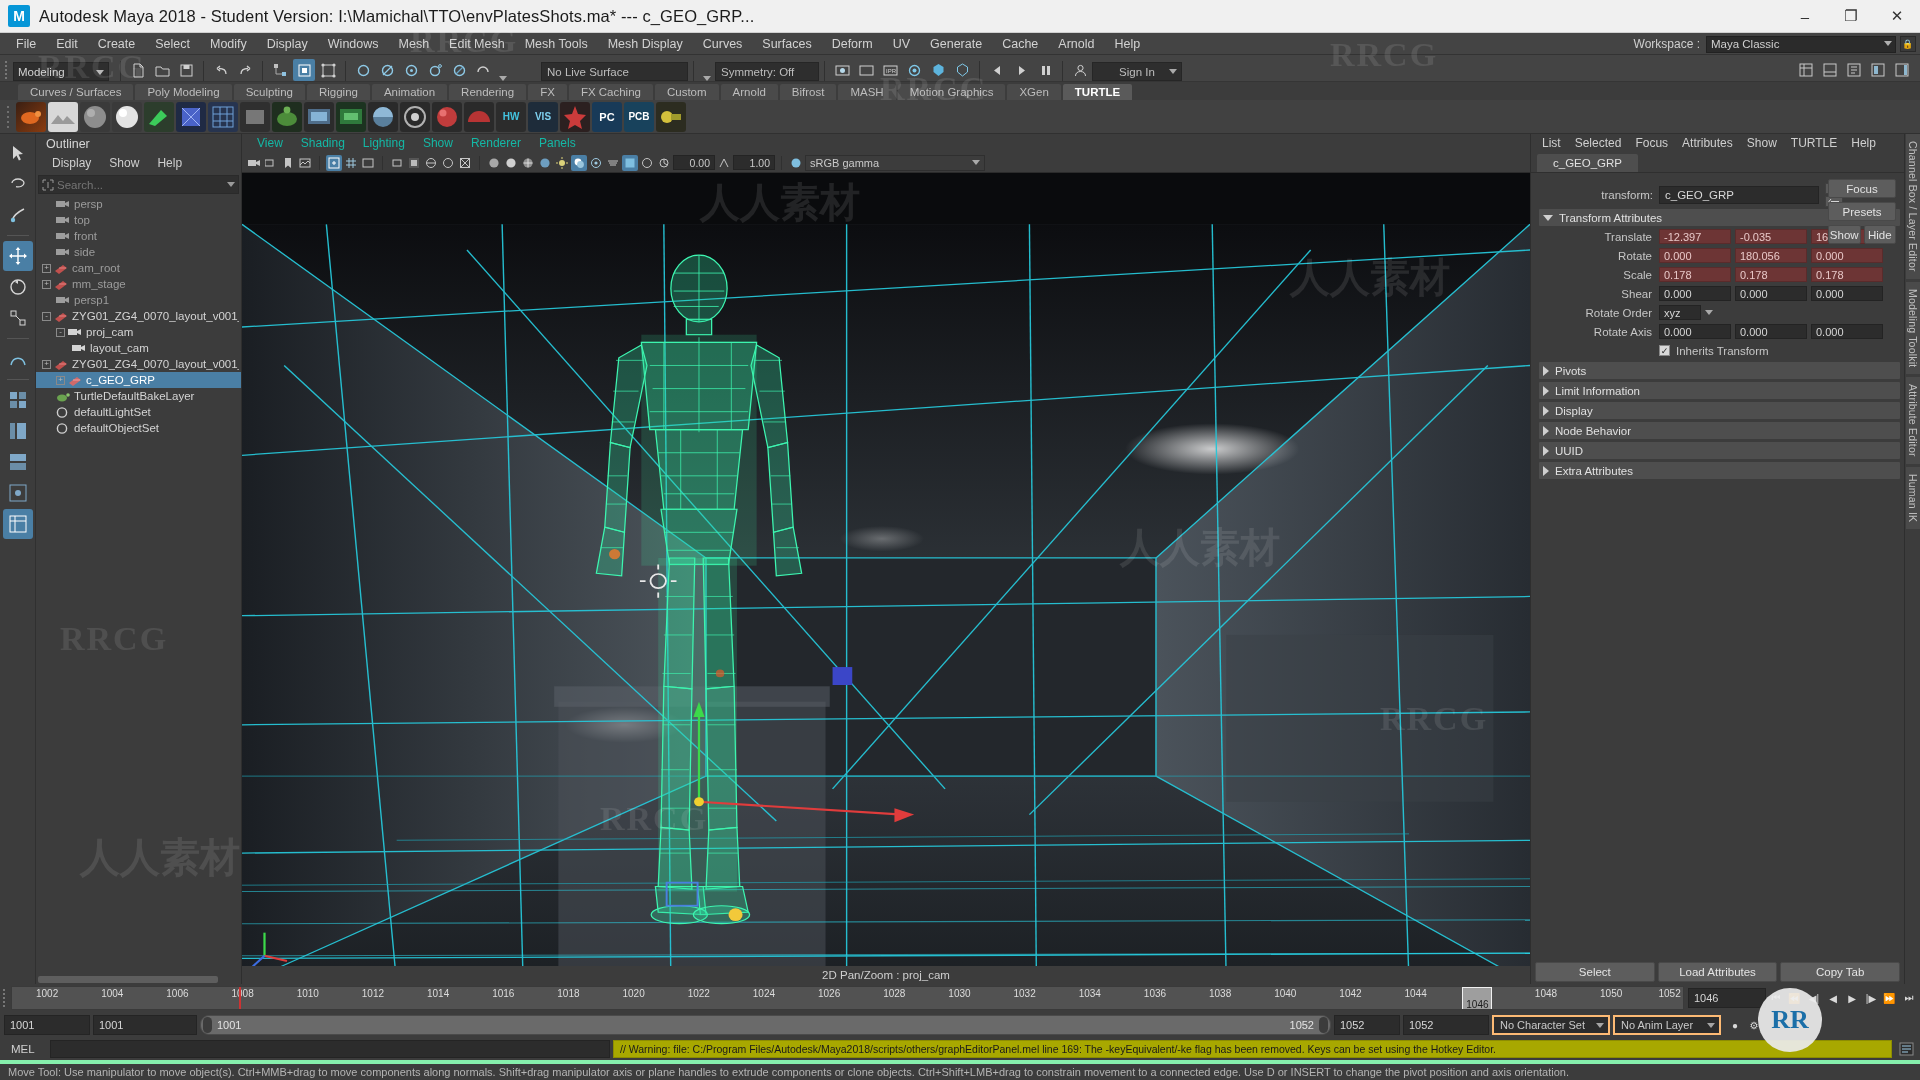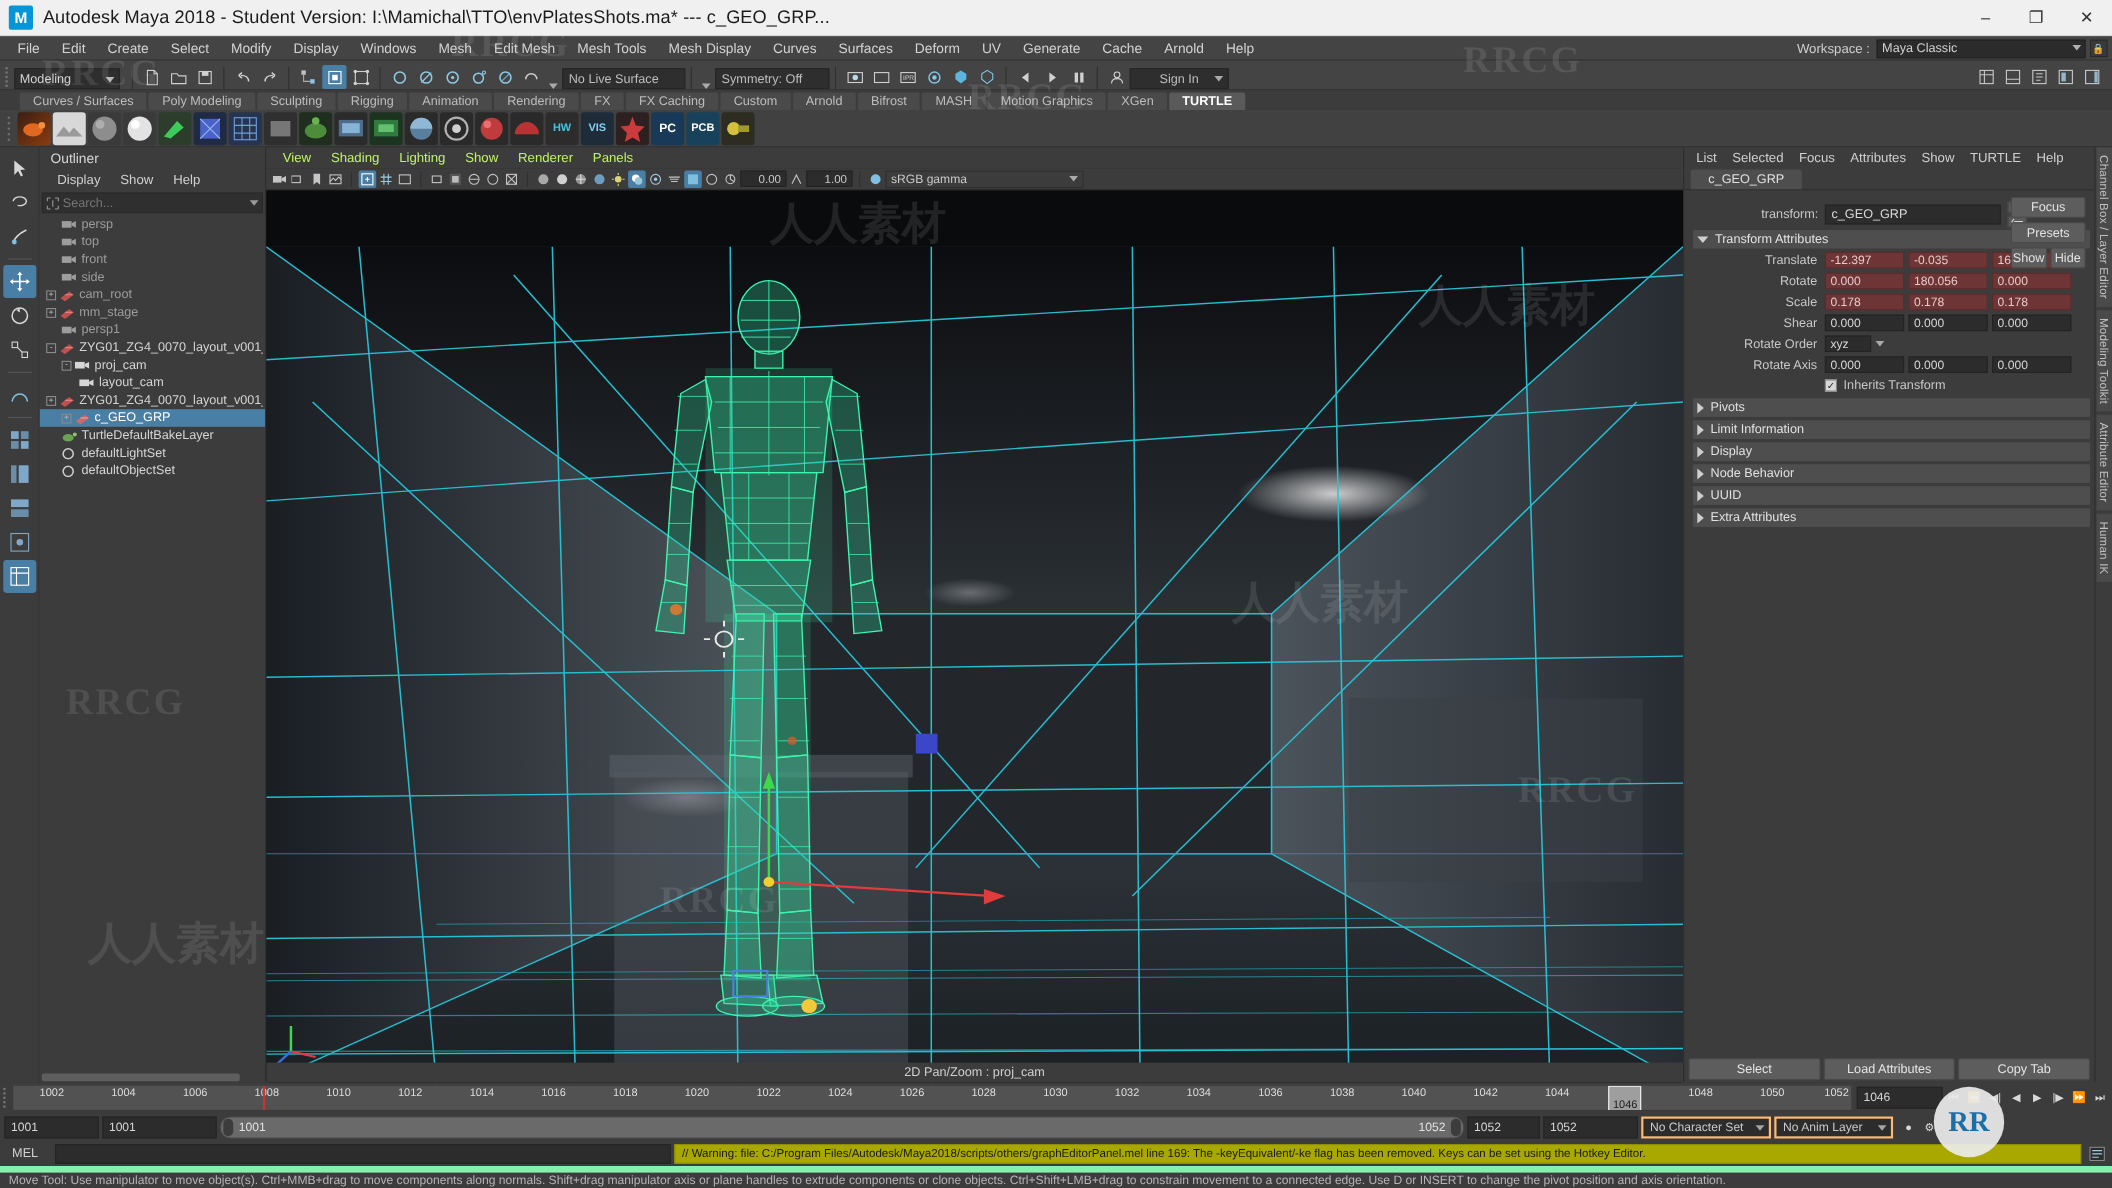--- a/index.html
+++ b/index.html
@@ -122,21 +122,21 @@
     width:9px;height:9px;border:1px solid #8a8a8a;display:inline-flex;align-items:center;justify-content:center;
     font-size:8px;line-height:1;color:#bbb;flex:0 0 9px;margin-right:3px;background:transparent;
   }
   .ol-icon{width:14px;height:12px;flex:0 0 14px;margin-right:4px;display:flex;align-items:center;}
   .ol-scroll{height:10px;background:#3c3c3c;display:flex;align-items:center;padding:0 2px;}
   .ol-scroll .bar{height:7px;background:#5e5e5e;border-radius:2px;flex:1;max-width:180px;}
 
   
   .vp{flex:1;display:flex;flex-direction:column;min-width:0;background:#2b2b2b;}
   .vp-menu{height:19px;display:flex;align-items:center;background:#3c3c3c;padding-left:6px;}
-  .vp-menu span{font-size:12px;color:#bef264;padding:0 9px;line-height:19px;}
+  .vp-menu span{font-size:12px;color:#14b8a6;padding:0 9px;line-height:19px;}
   .vp-toolbar{height:20px;background:#3c3c3c;display:flex;align-items:center;gap:1px;padding-left:4px;border-bottom:1px solid #2b2b2b;}
   .vtb{width:16px;height:16px;display:flex;align-items:center;justify-content:center;border-radius:2px;flex:0 0 16px;}
   .vtb.on{background:#4a7fa5;}
   .vnum{height:15px;background:#2c2c2c;border:1px solid #242424;color:#c9c9c9;font-size:10.5px;display:flex;align-items:center;justify-content:flex-end;padding:0 4px;}
   .gamma{height:16px;background:#3c3c3c;color:#c9c9c9;font-size:11px;display:flex;align-items:center;padding-left:4px;min-width:150px;border:1px solid #2f2f2f;position:relative;}
   .gamma .arr{position:absolute;right:4px;border-left:4px solid transparent;border-right:4px solid transparent;border-top:5px solid #aaa;}
   .vp-canvas{flex:1;position:relative;overflow:hidden;background:#1c1c1c;}
   .vp-status{
     position:absolute;bottom:0;left:0;right:0;height:18px;background:#3c3c3c;
     display:flex;align-items:center;justify-content:center;font-size:11.5px;color:#cfcfcf;
@@ -228,21 +228,21 @@
   .cmd-input{flex:0 0 560px;height:18px;background:#2c2c2c;border:1px solid #242424;}
   .warnbar{
     flex:1;height:18px;background:#a8a800;border:1px solid #8d8d00;color:#1a1a1a;font-size:10.5px;
     display:flex;align-items:center;padding:0 6px;overflow:hidden;white-space:nowrap;
   }
   .helpbtn{width:22px;height:18px;display:flex;align-items:center;justify-content:center;}
 
   
   .helpline{
     flex:0 0 20px;background:#3c3c3c;display:flex;align-items:center;font-size:11px;color:#b4b4b4;
-    padding-left:8px;border-top:6px solid #86efac;white-space:nowrap;overflow:hidden;
+    padding-left:8px;border-top:4px solid #86efac;white-space:nowrap;overflow:hidden;
   }
 
   
   .wm{
     position:absolute;pointer-events:none;color:rgba(255,255,255,0.10);
     font-weight:bold;user-select:none;z-index:60;
   }
   .wm.rrcg{font-size:34px;letter-spacing:2px;font-family:"Liberation Serif",serif;}
   .wm.cn{font-size:40px;font-family:"DejaVu Sans",sans-serif;}
   .logo-badge{
@@ -392,21 +392,21 @@
           <circle cx="7.5" cy="7.5" r="5" fill="none" stroke="#8ec9e6" stroke-width="1.4"></circle>
           <path d="M4 11L11 4" stroke="#6aa6c6" stroke-width="1.2"></path>
         </svg>
       </div>
     <div class="tbtn">
         <svg width="15" height="15" viewBox="0 0 15 15">
           <path d="M2 9a5 5 0 0110 0" fill="none" stroke="#d0d0d0" stroke-width="1.4"></path>
         </svg>
       </div>
     <i class="caret-sm"></i>
-    <div class="field-box" style="width:112px;">
+    <div class="field-box" style="width:147px;margin-left:30px;">
         <span>No Live Surface</span>
       </div>
     <div class="sep"></div>
     <i class="caret-sm"></i>
     <div class="field-box" style="width:104px;">
         <span>Symmetry: Off</span>
       </div>
     <div class="sep"></div>
     <div class="tbtn">
         <svg width="15" height="15" viewBox="0 0 15 15">

